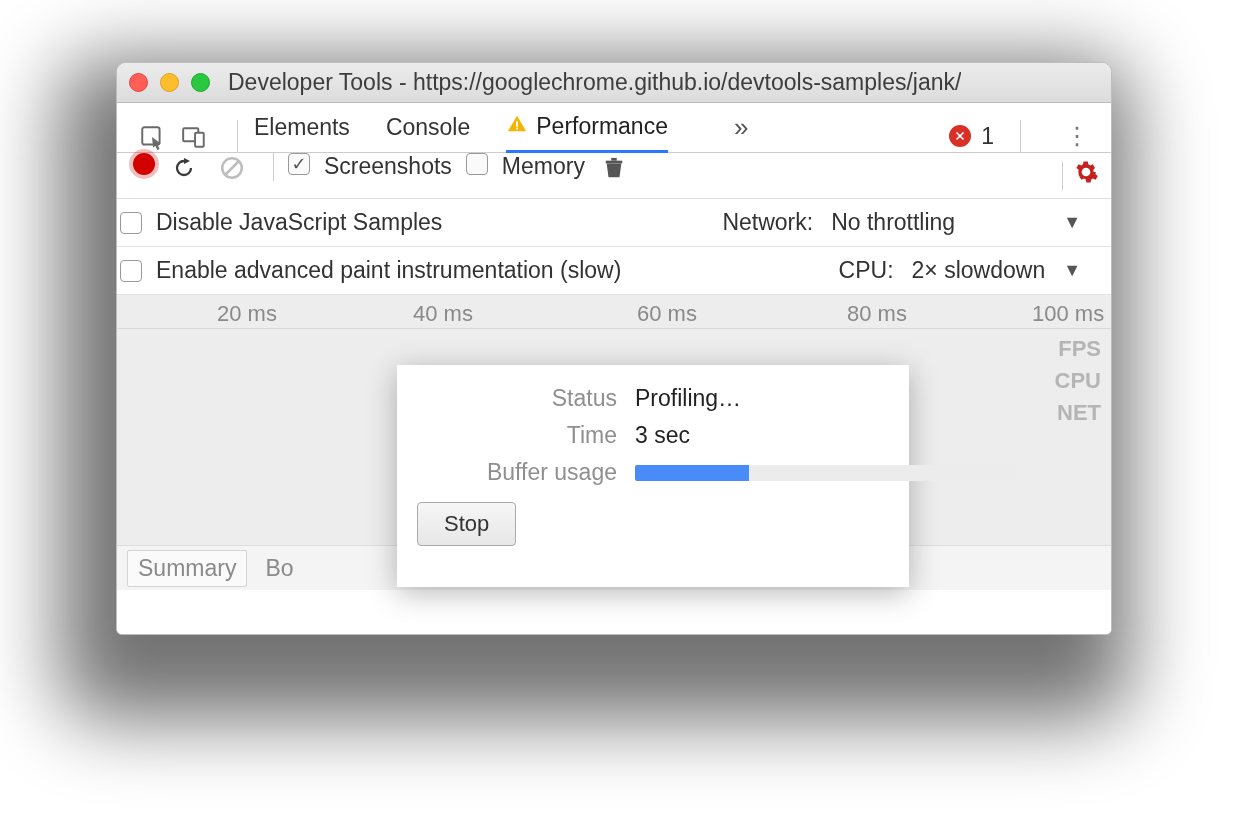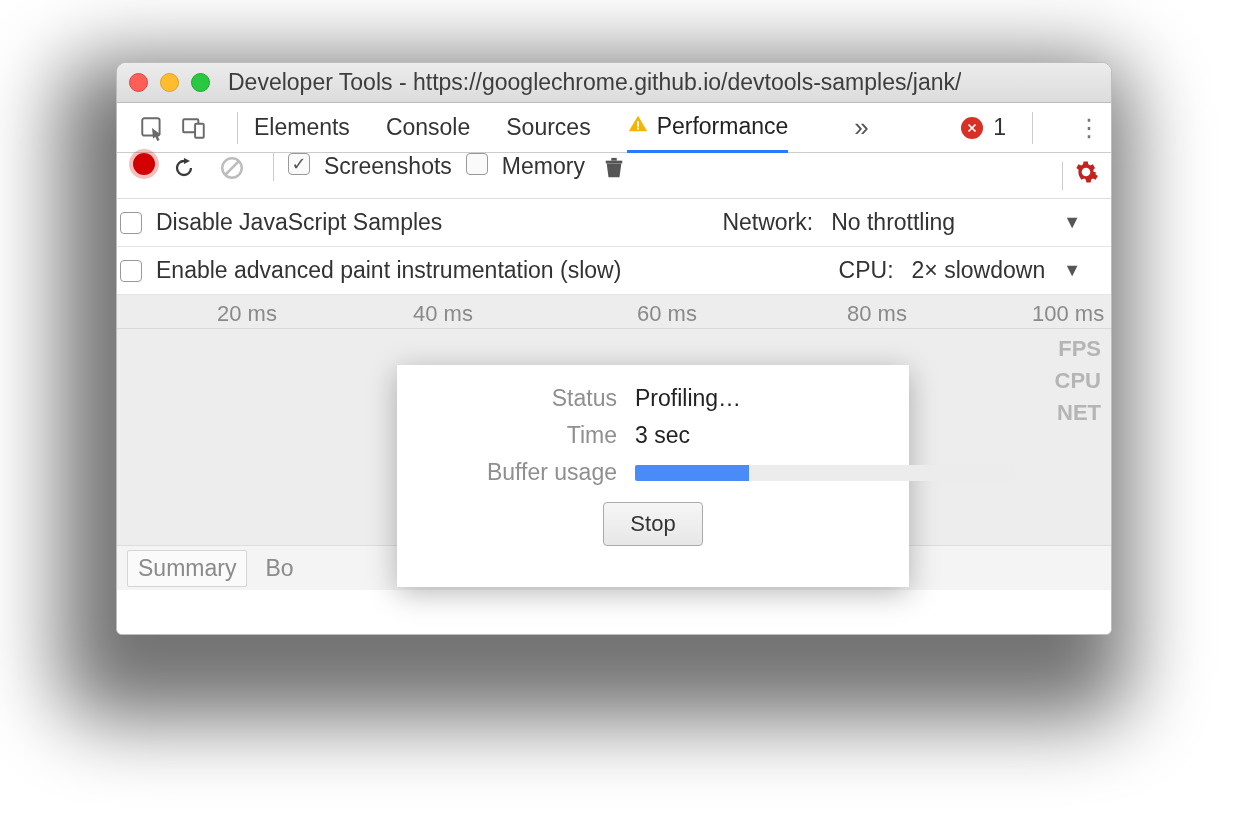--- a/index.html
+++ b/index.html
@@ -51,23 +51,23 @@
   .traffic { display: flex; gap: 12px; margin-right: 18px; }
   .dot { width: 19px; height: 19px; border-radius: 50%; }
   .dot.red    { background: #ff5f57; border: 1px solid #e0443e; }
   .dot.yellow { background: #ffbd2e; border: 1px solid #dea123; }
   .dot.green  { background: #28c940; border: 1px solid #1aab29; }
   .title-text { color: #3d3d3d; font-size: 23px; white-space: nowrap; overflow: hidden; }
   
   .tabs-row {
     height: 50px;
     display: flex;
-    align-items: center;
+    align-items: flex-end;
     border-bottom: 1px solid #ccc;
-    padding: 0 10px 0 20px;
+    padding: 0 22px 0 20px;
   }
   .tabs-row .sep {
     width: 1px; height: 32px; background: #ccc; margin: 0 16px;
   }
   .icon-btn {
     width: 30px; height: 30px;
     display: inline-flex; align-items: center; justify-content: center;
     color: #5a5a5a;
     margin-right: 12px;
   }
@@ -158,21 +158,21 @@
     background: #fff;
     box-shadow: 0 6px 28px rgba(0,0,0,0.28);
     z-index: 5;
     padding: 20px 20px 14px 20px;
   }
   .dlg-row { display: grid; grid-template-columns: 200px 1fr; gap: 18px; margin-bottom: 10px; align-items: center; }
   .dlg-key { text-align: right; color: #8f8f8f; }
   .dlg-val { color: #222; }
   .progress { width: 380px; height: 16px; background: #ececec; border-radius: 2px; overflow: hidden; }
   .progress-fill { height: 100%; background: #4a8cf7; }
-  .dlg-actions { text-align: center; margin-top: 16px; }
+  .dlg-actions { text-align: left; margin-top: 16px; }
   .stop-btn {
     display: inline-block;
     padding: 8px 26px;
     background: linear-gradient(#f6f6f6, #e7e7e7);
     border: 1px solid #aaa;
     border-radius: 4px;
     font-size: 22px;
     color: #333;
   }
 </style>
@@ -205,23 +205,20 @@
         <rect x="13" y="8" width="8" height="13" rx="1" fill="#fff"></rect>
       </svg>
     </span>
     <div class="sep"></div>
     <div class="tablist">
       <div class="tab">
           <span>Elements</span>
         </div>
       <div class="tab">
           <span>Console</span>
-        </div>
-      <div class="tab">
-          <span>Sources</span>
         </div>
       <div class="tab active">
         <span>
           <svg width="22" height="22" viewBox="0 0 24 24">
               <path d="M12 3 L22 20 H2 Z" fill="#f4b400"></path>
               <rect x="11" y="9" width="2" height="6" fill="#fff"></rect>
               <rect x="11" y="16" width="2" height="2" fill="#fff"></rect>
             </svg>
         </span>
         <span>Performance</span>

